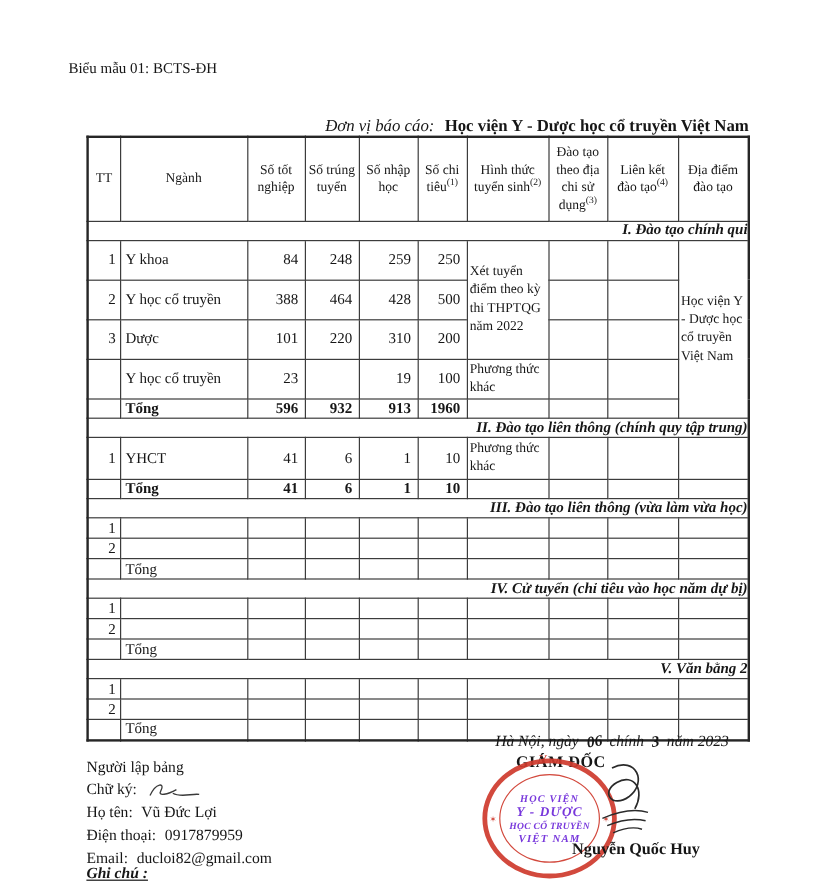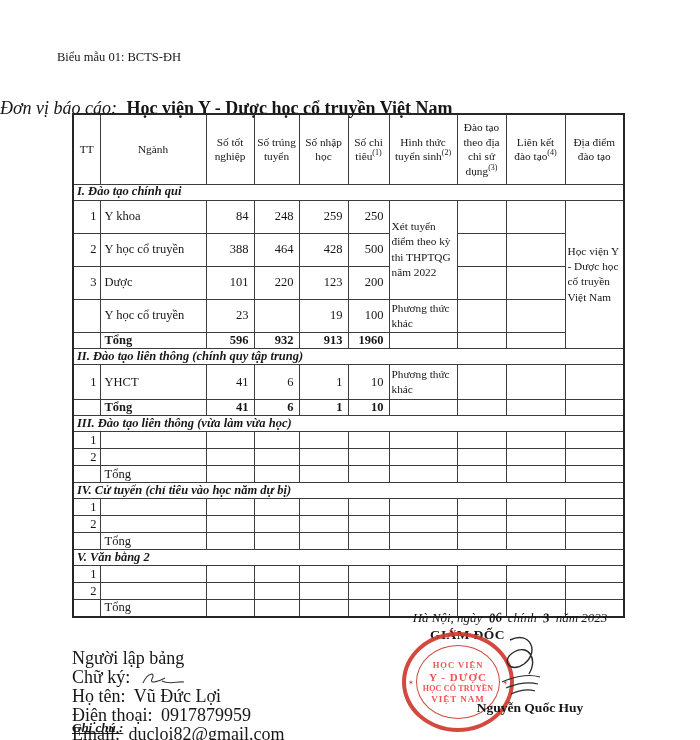--- a/index.html
+++ b/index.html
@@ -5,30 +5,30 @@
   html,body{margin:0;padding:0;}
   body{
     width:700px;height:740px;background:#ffffff;color:#161616;
     font-family:"Liberation Serif","DejaVu Serif",serif;
     position:relative;overflow:hidden;
   }
   .page{position:absolute;inset:0;border-radius:20px;}
   .form-code{position:absolute;left:57px;top:50px;font-size:12.5px;}
   .doc-title{position:absolute;left:0;top:76px;width:700px;text-align:center;
     font-weight:bold;font-size:15px;letter-spacing:.2px;}
-  .doc-subtitle{position:absolute;left:0;top:98px;width:624px;text-align:left;font-size:18px;}
+  .doc-subtitle{position:absolute;left:0;top:98px;width:624px;text-align:right;font-size:14px;}
   .doc-subtitle .lbl{font-style:italic;}
   .doc-subtitle .val{font-weight:bold;margin-left:5px;}
 
   table.report{position:absolute;left:72px;top:113px;border-collapse:collapse;
     table-layout:fixed;width:553px;border:2px solid #262626;}
   td,th{border:1px solid #3c3c3c;overflow:hidden;padding:0;vertical-align:middle;}
   sup{font-size:8px;line-height:0;}
   .th{font-size:11.3px;font-weight:normal;text-align:center;line-height:1.3;padding:1px 1px;}
-  .band{font-weight:bold;font-style:italic;text-align:left;font-size:12.5px;padding:0 0 0 3px;line-height:1.1;}
+  .band{font-weight:bold;font-style:italic;text-align:right;font-size:12.5px;padding:0 0 0 3px;line-height:1.1;}
   .tt{text-align:right;padding-right:3px;font-size:12.5px;}
   .name{text-align:left;padding-left:4px;font-size:12.5px;}
   .num{text-align:right;padding-right:5px;font-size:12.5px;}
   .ctr{text-align:left;font-size:11.3px;line-height:1.35;padding:1px 2px;}
   .b{font-weight:bold;}
 
   .date-line{position:absolute;left:360px;top:610px;width:300px;text-align:center;
     font-style:italic;font-size:13px;white-space:nowrap;}
   .date-line span{margin:0 1.5px;}
   .handw{display:inline-block;transform:rotate(-8deg);font-weight:600;}
@@ -45,21 +45,21 @@
   .stamp-l2{font-size:11px;font-weight:bold;letter-spacing:1px;margin:1px 0;}
   .stamp-l3{font-size:8px;font-weight:bold;letter-spacing:.2px;}
   .stamp-l4{font-size:9px;font-weight:bold;letter-spacing:1px;margin-top:1px;}
   .stamp-star{position:absolute;color:#cf3a2d;font-size:7px;top:47%;}
   .stamp-star.left{left:2px;}
   .stamp-star.right{right:2px;}
   .director-sig{position:absolute;left:472px;top:630px;}
   .director-name{position:absolute;left:440px;top:700px;width:180px;text-align:center;
     font-weight:bold;font-size:13.5px;}
 
-  .preparer{position:absolute;left:72px;top:630px;font-size:18px;line-height:1.36;margin-top:16px;}
+  .preparer{position:absolute;left:72px;top:630px;font-size:13px;line-height:1.36;}
   .preparer .row{margin-bottom:2px;height:17px;}
   .preparer .row span{margin-right:4px;}
   .sig-inline{vertical-align:middle;}
   .note-label{position:absolute;left:72px;top:720px;font-weight:bold;font-style:italic;
     font-size:13px;text-decoration:underline;}
 </style>
 </head>
 <body>
 
 <div class="page">
@@ -119,21 +119,21 @@
           <td class="num">428</td>
           <td class="num">500</td>
           <td class="num"></td>
           <td class="num"></td>
         </tr>
         <tr style="height: 33px;">
           <td class="tt">3</td>
           <td class="name">Dược</td>
           <td class="num">101</td>
           <td class="num">220</td>
-          <td class="num">123</td>
+          <td class="num">310</td>
           <td class="num">200</td>
           <td class="num"></td>
           <td class="num"></td>
         </tr>
         <tr style="height: 30px;">
           <td class="tt"></td>
           <td class="name">Y học cổ truyền</td>
           <td class="num">23</td>
           <td class="num"></td>
           <td class="num">19</td>
@@ -307,21 +307,21 @@
     <span class="handw">3</span>
     <span>năm 2023</span>
   </div>
 
   <div class="stamp-mark" style="color: rgb(207, 58, 45);">Y</div>
   <div class="director-title">GIÁM ĐỐC</div>
 
   <div class="stamp" style="border-color: rgb(207, 58, 45);">
     <span class="stamp-star left">✶</span>
     <span class="stamp-star right">✶</span>
-    <div class="stamp-inner" style="border-color: rgb(207, 58, 45); color: #ef4444;">
+    <div class="stamp-inner" style="border-color: rgb(207, 58, 45); color: #6d28d9; font-style: italic;">
       <div class="stamp-l1">HỌC VIỆN</div>
       <div class="stamp-l2">Y - DƯỢC</div>
       <div class="stamp-l3">HỌC CỔ TRUYỀN</div>
       <div class="stamp-l4">VIỆT NAM</div>
     </div>
   </div>
 
   <svg class="director-sig" width="78" height="74" viewBox="0 0 78 74">
     <path d="M38 10 C 58 0, 68 22, 52 34 C 38 44, 28 30, 42 22 C 56 14, 66 28, 57 44" stroke="#2a2a2a" stroke-width="1.4" fill="none"></path>
     <path d="M30 52 C 44 46, 58 44, 68 47 M34 58 C 46 53, 58 52, 66 54 M39 64 C 48 60, 57 59, 63 61" stroke="#2a2a2a" stroke-width="1.2" fill="none"></path>

